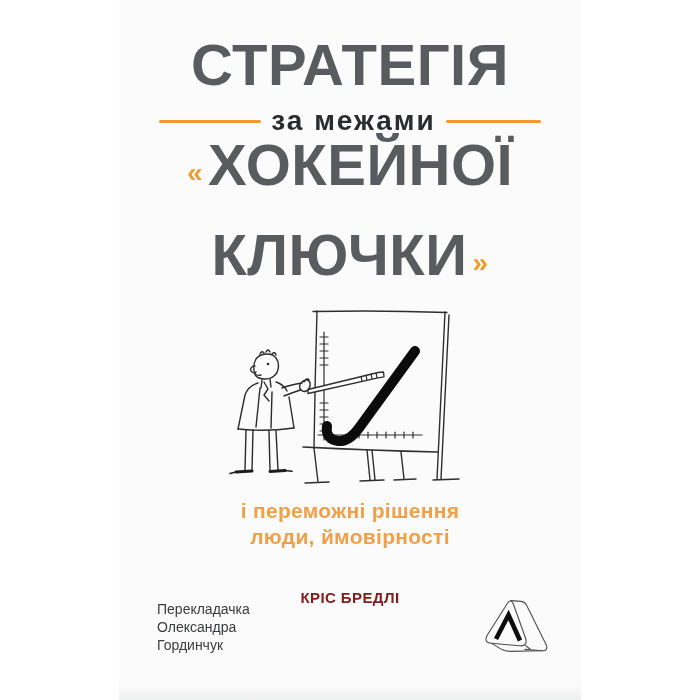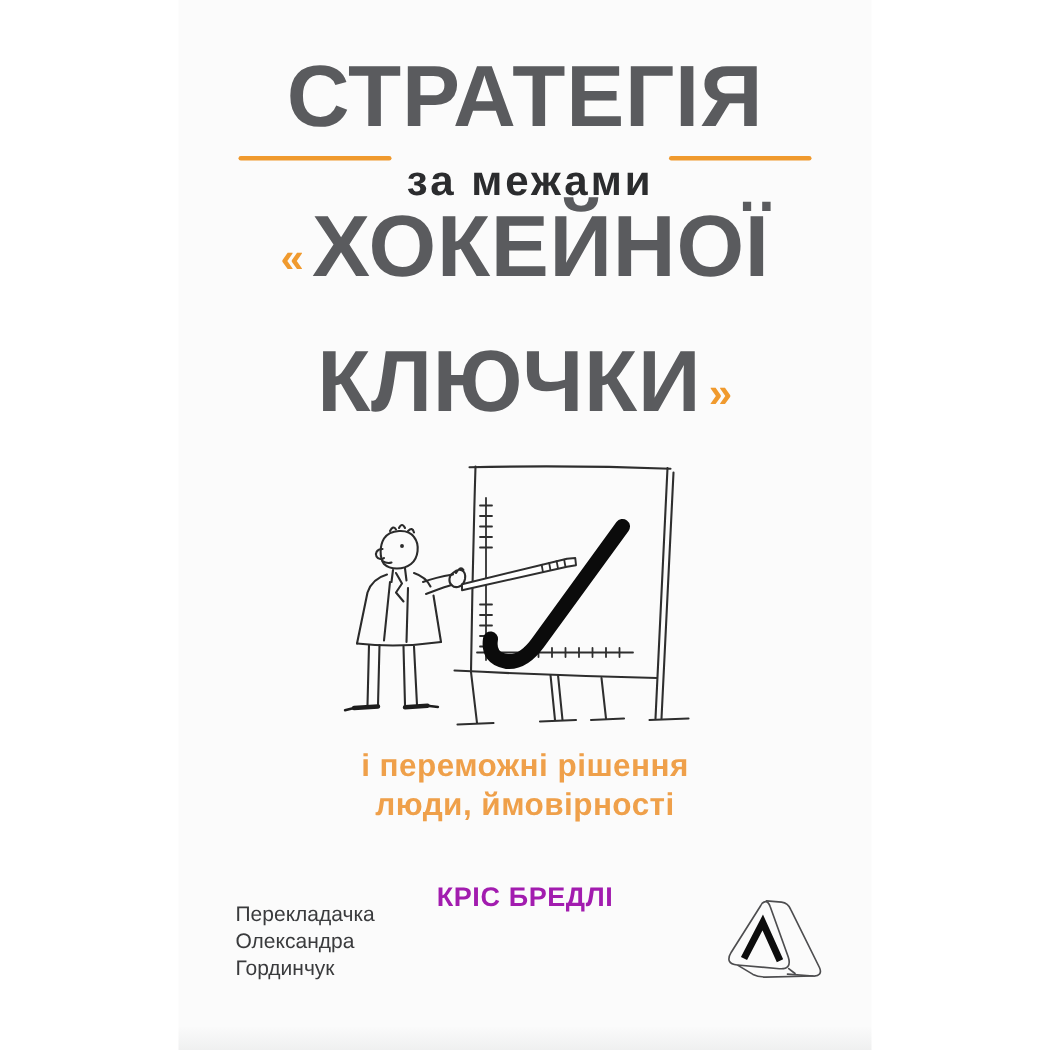--- a/index.html
+++ b/index.html
@@ -15,21 +15,21 @@
   .cover-bottom-shadow {
     position:absolute; left:0; right:0; bottom:0; height:16px;
     background:linear-gradient(to bottom, rgba(120,125,128,0), rgba(120,125,128,0.09));
   }
   .center-block { position:absolute; left:120px; width:460px; text-align:center; }
   .main-title {
     top:36px; font-size:58px; line-height:58px; font-weight:bold;
     color:#5a5b5e; letter-spacing:0.5px;
   }
   .tagline-row {
-    top:104px; display:flex; justify-content:center; gap:10px;
+    top:104px; display:flex; align-items:center; justify-content:center; gap:10px;
   }
   .tagline-rule { height:3px; background:#F09A2E; border-radius:2px; }
   .rule-left { width:102px; }
   .rule-right { width:95px; }
   .tagline-text {
     font-size:28px; line-height:34px; font-weight:bold; color:#2b2c2e;
     letter-spacing:2px;
   }
   .quoted-line {
     font-size:58px; line-height:62px; font-weight:bold; color:#5a5b5e;
@@ -42,22 +42,22 @@
     position:relative; top:-3px;
   }
   .quote-open { margin-right:5px; }
   .quote-close { margin-left:5px; }
   .illustration { position:absolute; left:212px; top:298px; }
   .subtitle {
     top:498px; font-size:21px; line-height:26px; font-weight:bold;
     color:#EFA04A; letter-spacing:0.3px;
   }
   .authors {
-    top:587px; font-size:18px; line-height:22px; font-weight:bold;
-    color:#a21caf; letter-spacing:0.4px;
+    top:587px; font-size:15px; line-height:22px; font-weight:bold;
+    color:#7f1d1d; letter-spacing:0.4px;
   }
   .translator {
     position:absolute; left:157px; top:600px;
     font-size:14px; line-height:18px; color:#3a3b3d;
   }
   .publisher-logo { position:absolute; left:480px; top:596px; }
 </style>
 </head>
 <body>
 

